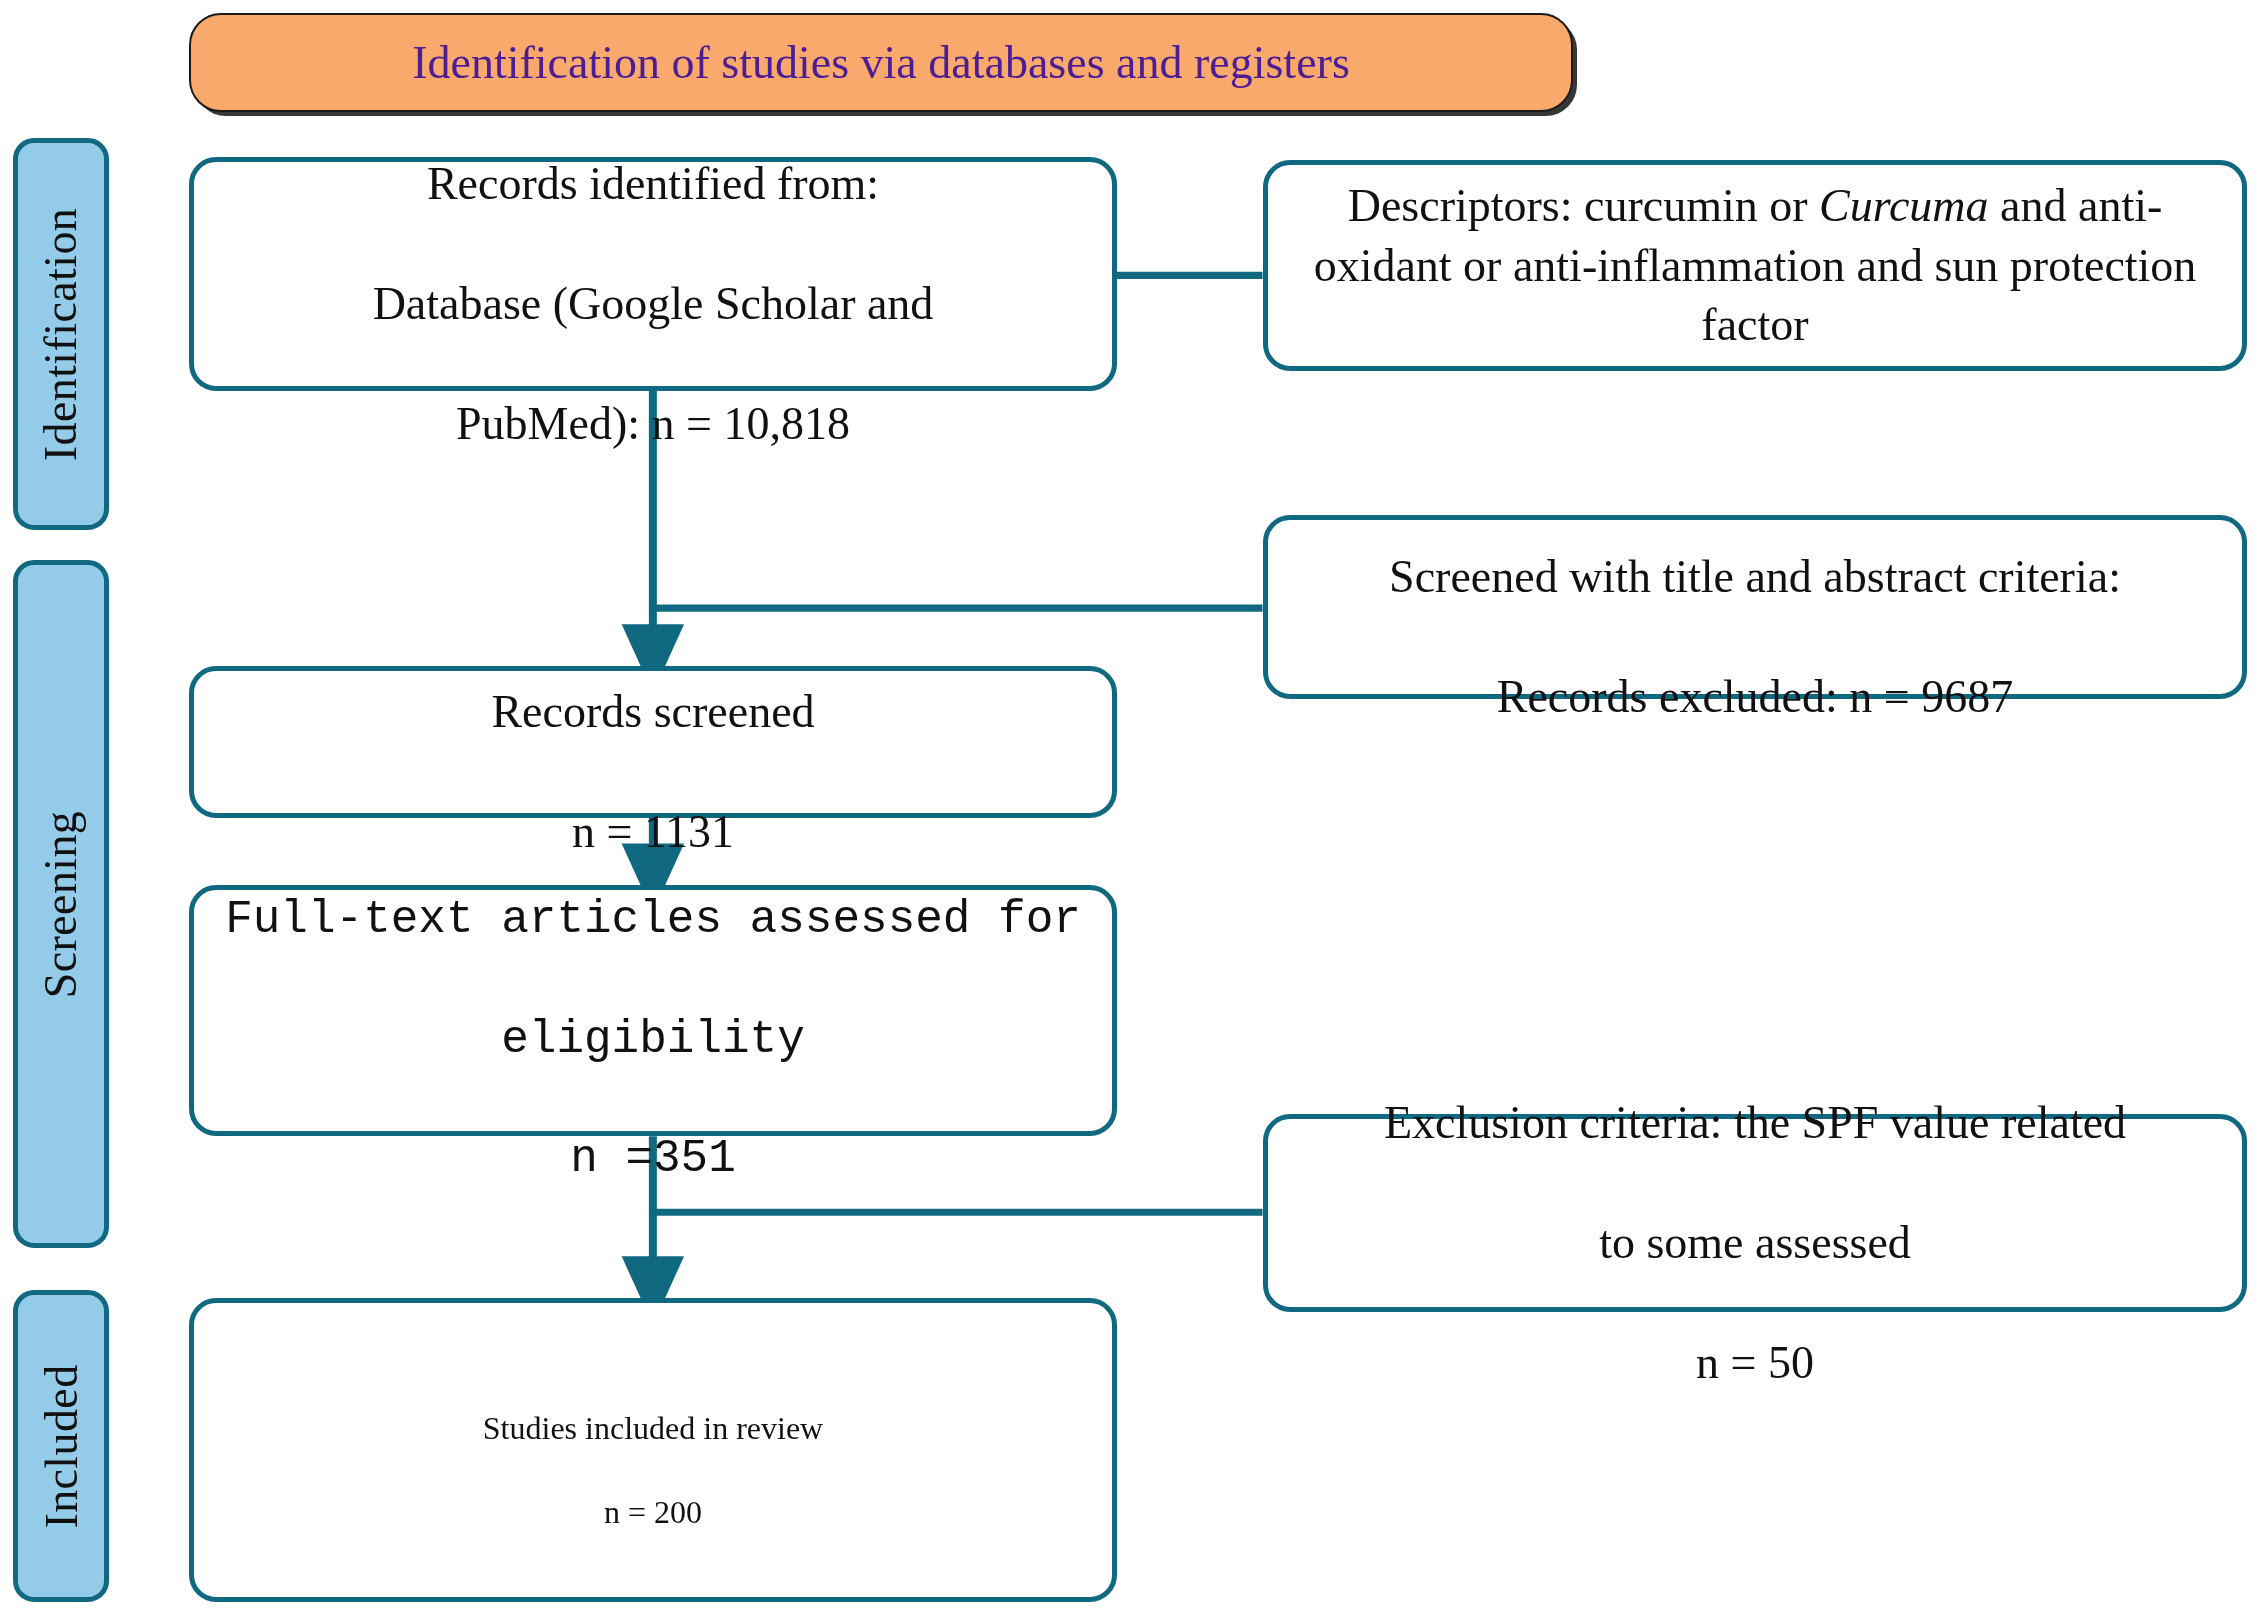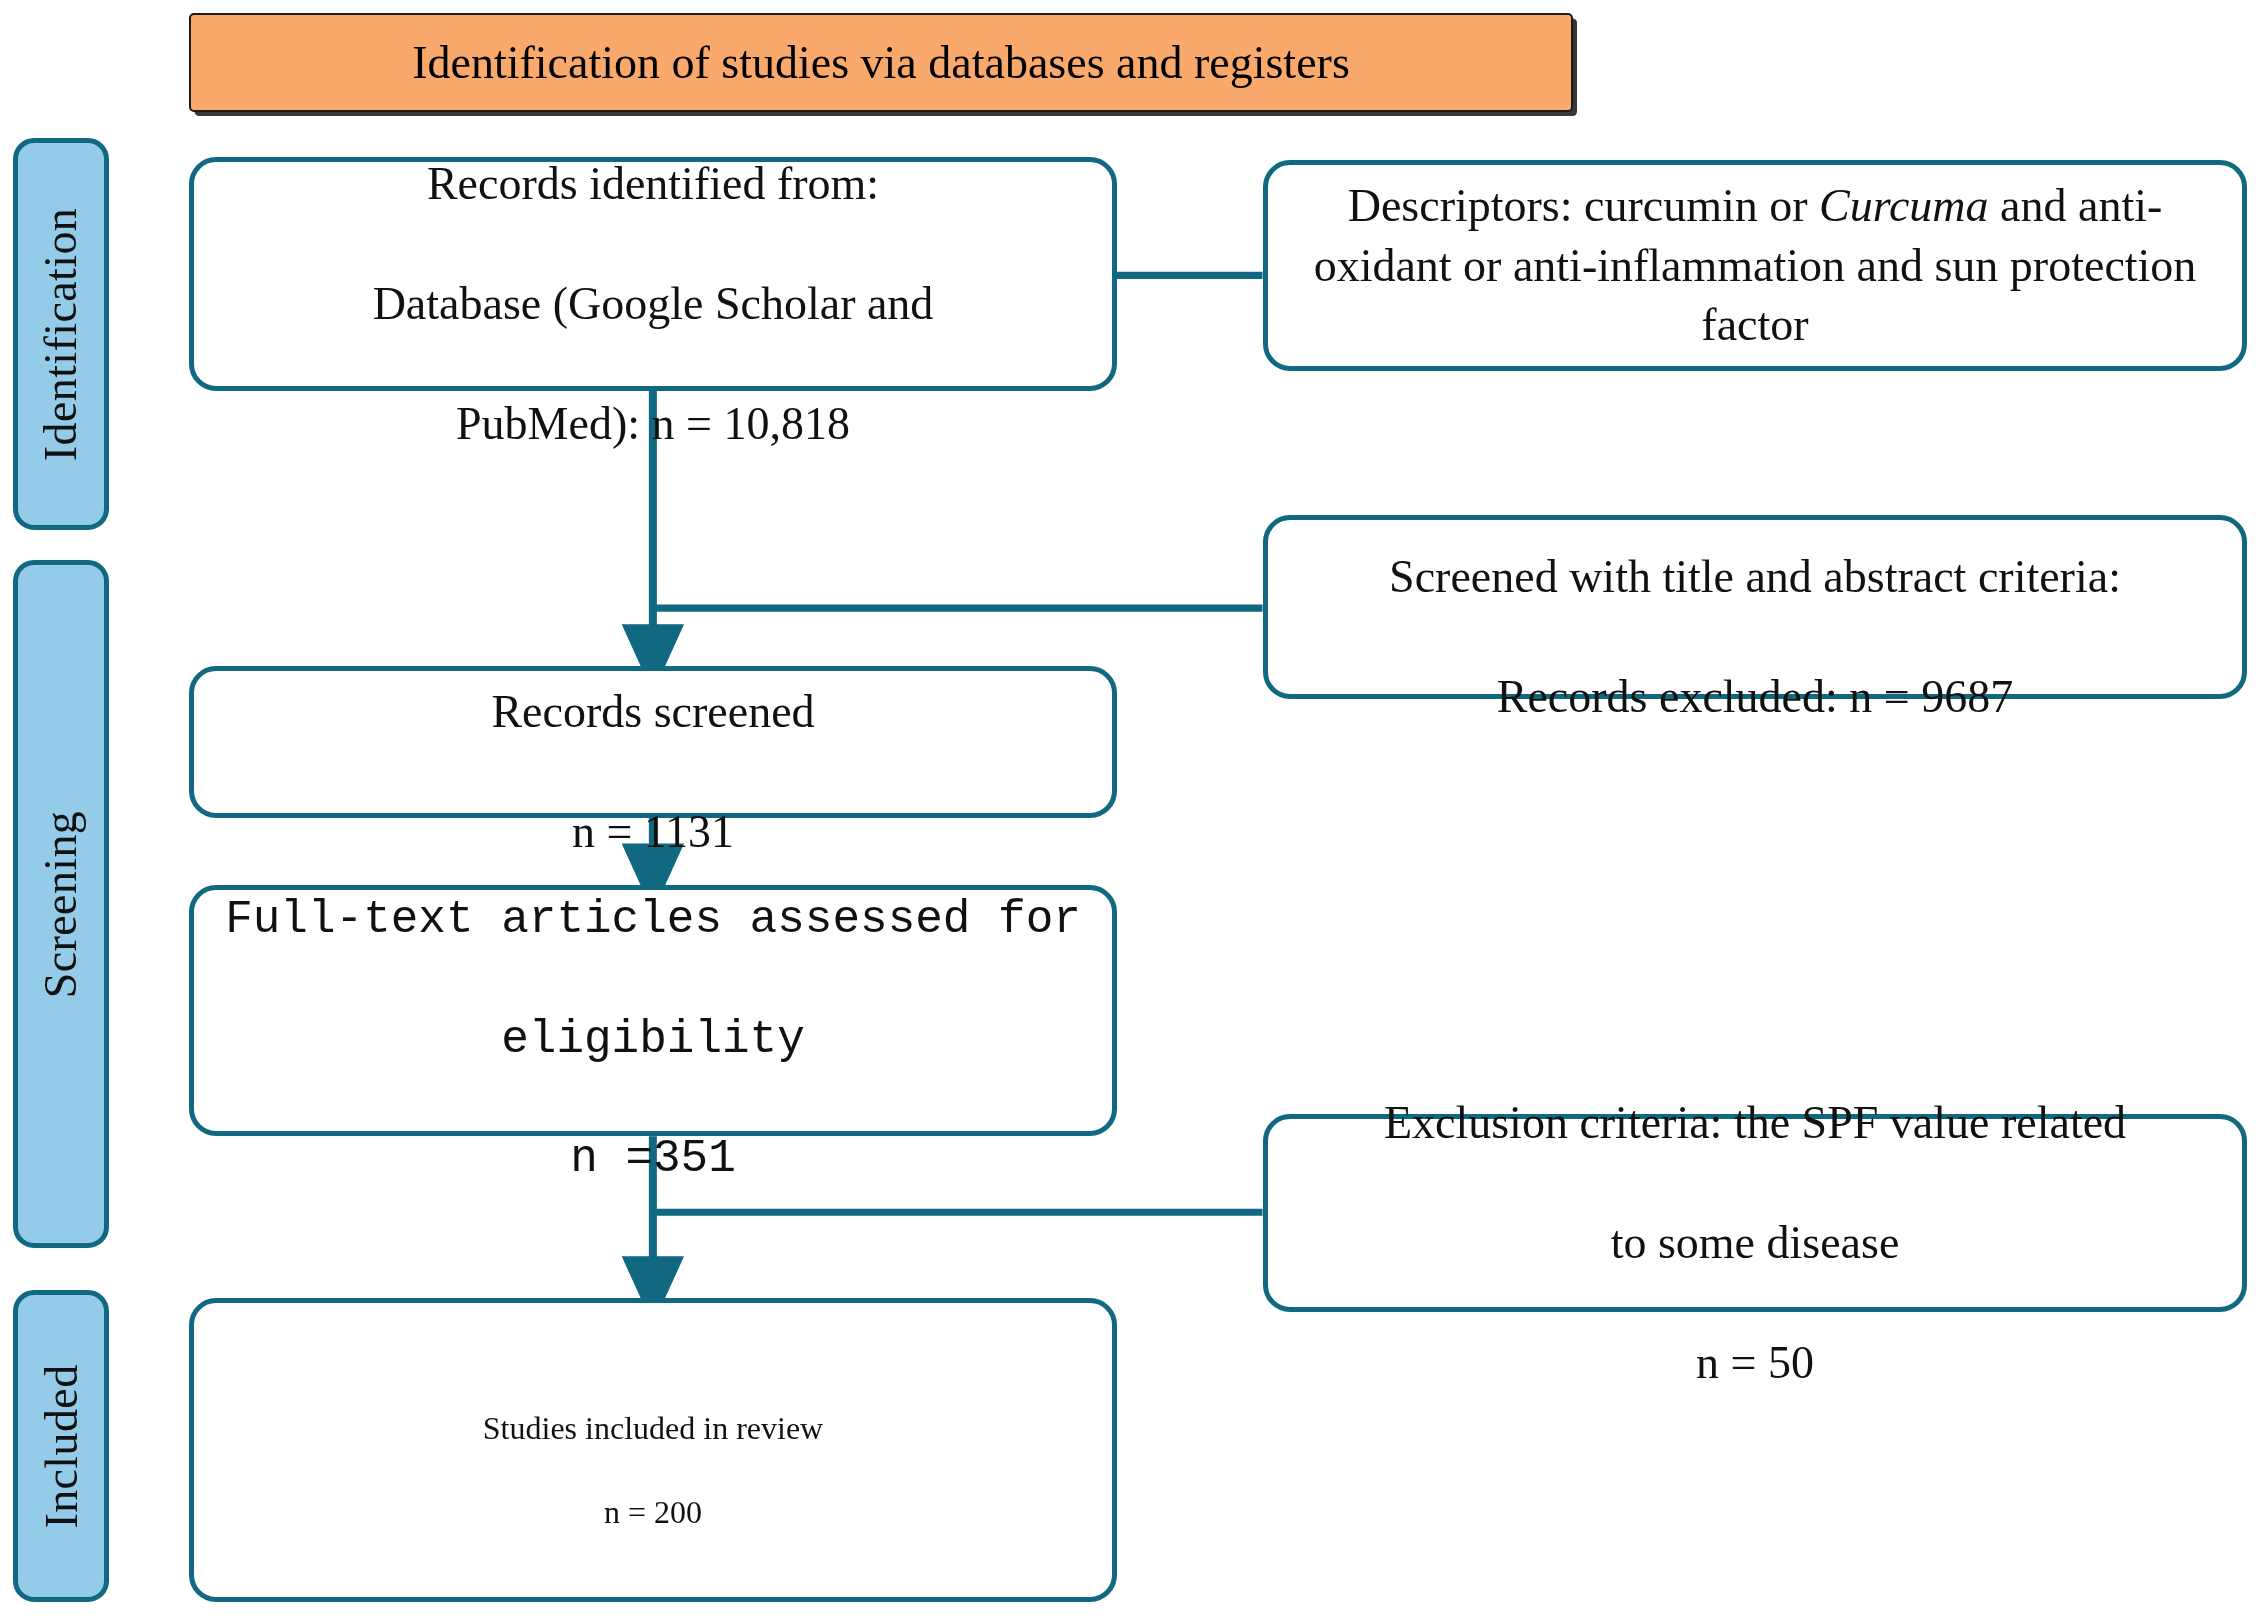--- a/index.html
+++ b/index.html
@@ -50,26 +50,26 @@
     width: 100%;
     white-space: pre-line;
   }
 
   
   .banner {
     position: absolute;
     box-sizing: border-box;
     background: #F9A96B;
     border: 2.4px solid #1b1b1b;
-    border-radius: 5px;
+    border-radius: 32px;
     display: flex;
     align-items: center;
     justify-content: center;
     text-align: center;
-    color: #000000;
+    color: #4c1d95;
     font-size: 46px;
     box-shadow: 4.8px 4.8px 0 -0.8px rgba(20,20,20,0.85);
   }
 
   
   .stagebar {
     position: absolute;
     box-sizing: border-box;
     background: #94CBE9;
     border: 5.6px solid #106881;
@@ -174,21 +174,21 @@
     <span class="txt">
       <span>Full-text articles assessed for</span><br>
       <span>eligibility</span><br>
       <span>n =351</span>
     </span>
   </div>
 
   <div class="node" id="box-exclusion">
     <span class="txt">
       <span>Exclusion criteria: the SPF value related</span><br>
-      <span>to some disease</span><br>
+      <span>to some assessed</span><br>
       <span>n = 50</span>
     </span>
   </div>
 
   <div class="node" id="box-included">
     <span class="txt">
       <span>Studies included in review</span><br>
       <span>n = 200</span>
     </span>
   </div>

